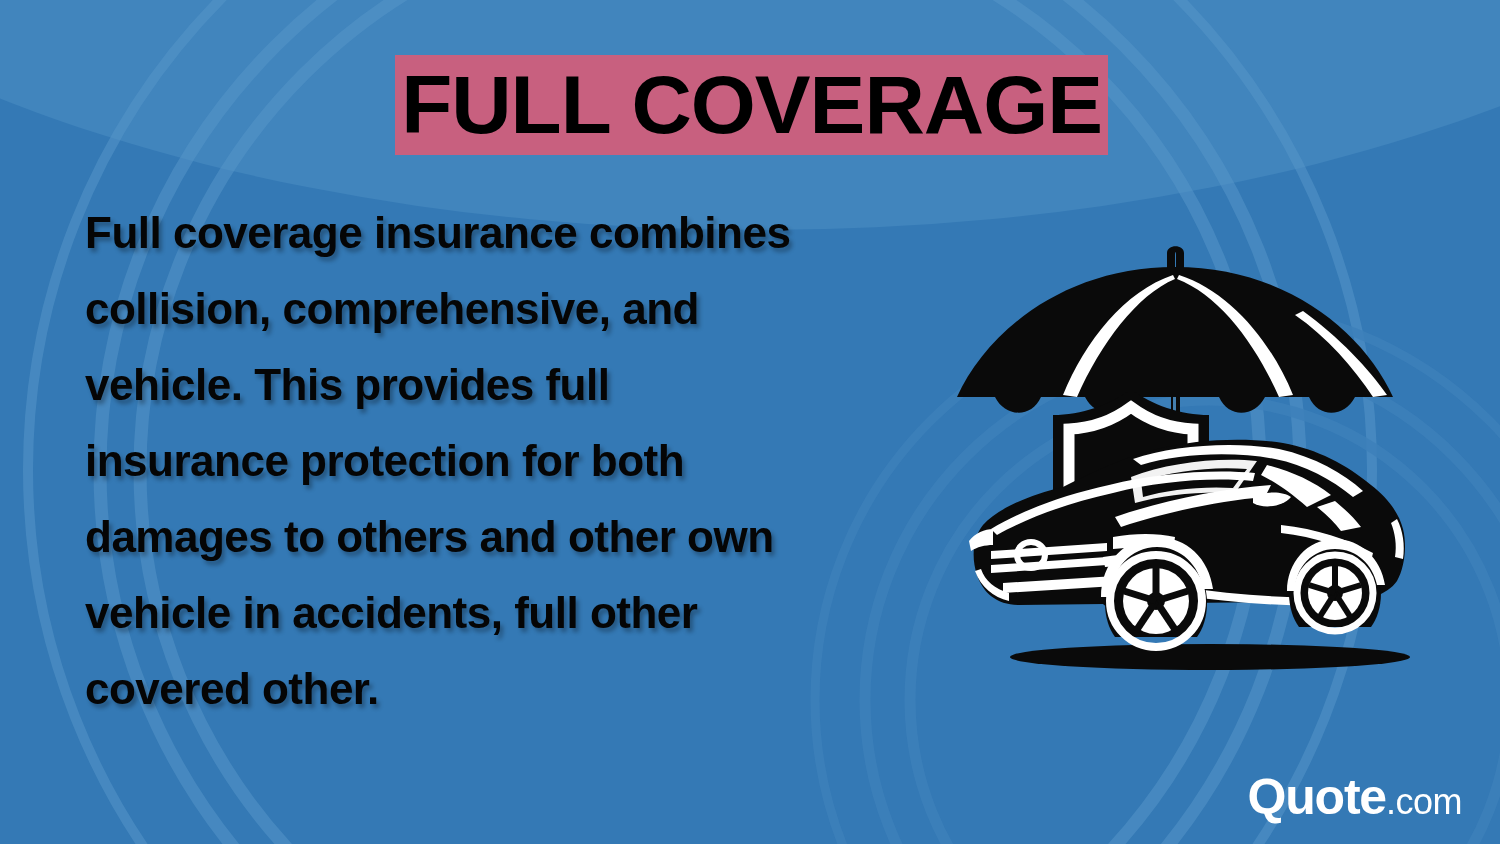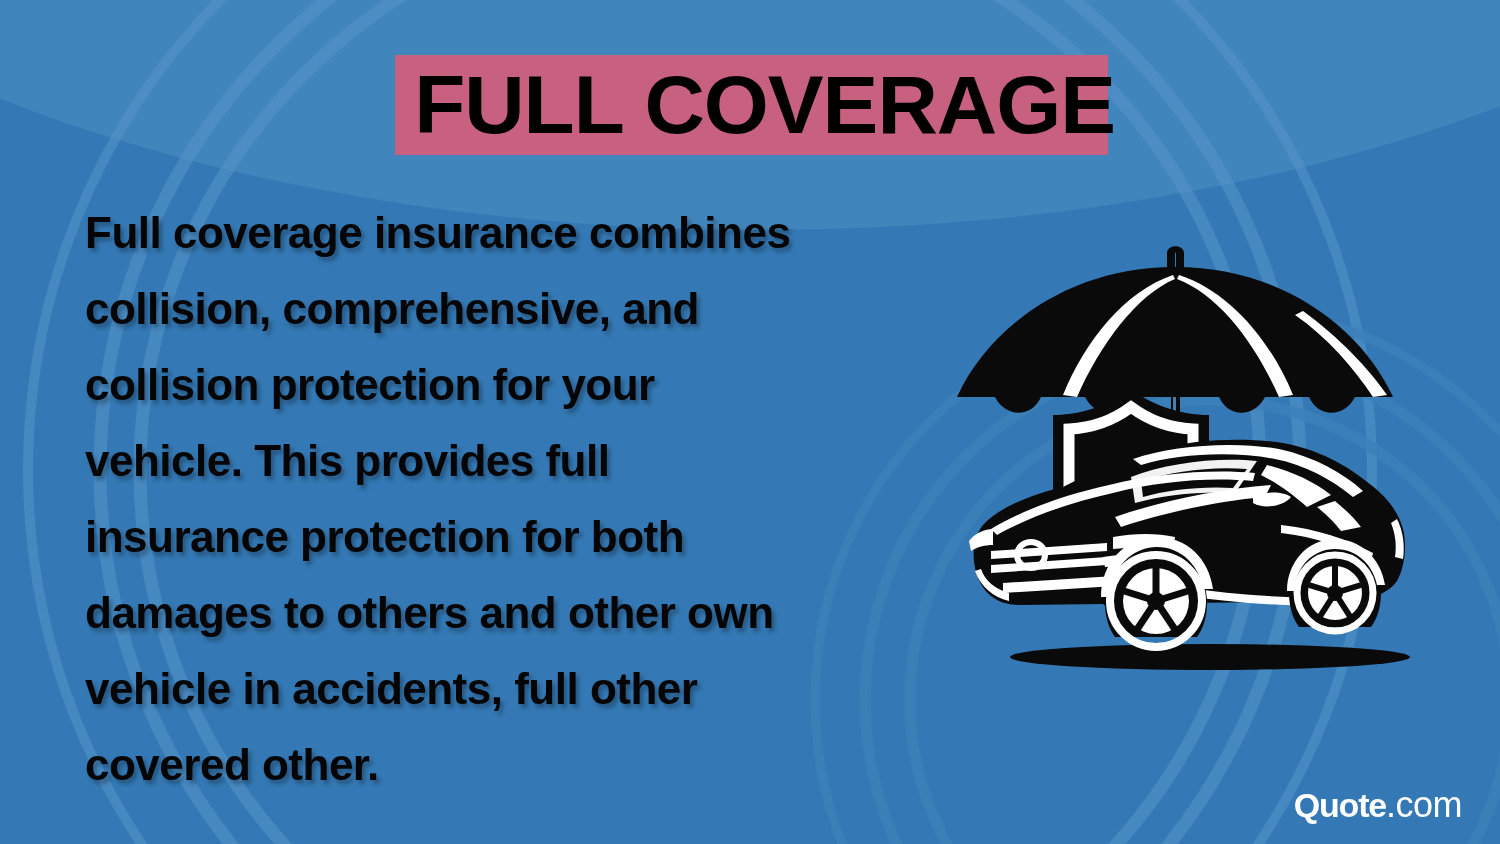--- a/index.html
+++ b/index.html
@@ -28,21 +28,21 @@
   
   #title-banner {
     position: absolute;
     left: 395px;
     top: 55px;
     width: 713px;
     height: 100px;
     background: #c8607f;
     display: flex;
     align-items: center;
-    justify-content: flex-end;
+    justify-content: center;
   }
   #title-text {
     font-family: "Liberation Sans Narrow", "Liberation Sans", sans-serif;
     font-weight: bold;
     font-size: 82px;
     line-height: 82px;
     letter-spacing: -1px;
     color: #000000;
     white-space: nowrap;
     transform: scaleX(1.02);
@@ -82,21 +82,21 @@
     right: 38px;
     bottom: 18px;
     color: #ffffff;
     white-space: nowrap;
     display: flex;
     align-items: baseline;
   }
   #logo-quote {
     font-family: "Liberation Sans", sans-serif;
     font-weight: bold;
-    font-size: 34px;
+    font-size: 50px;
     letter-spacing: -1.2px;
   }
   #logo-com {
     font-family: "Liberation Sans", sans-serif;
     font-weight: 400;
     font-size: 36px;
     letter-spacing: -0.5px;
   }
 </style>
 </head>
@@ -128,21 +128,20 @@
     </g>
   </svg>
 
   <div id="title-banner">
     <div id="title-text">FULL COVERAGE</div>
   </div>
 
   <div id="body-copy">
     <div class="body-line">Full coverage insurance combines</div>
     <div class="body-line">collision, comprehensive, and</div>
-    <div class="body-line">collision protection for your</div>
     <div class="body-line">vehicle. This provides full</div>
     <div class="body-line">insurance protection for both</div>
     <div class="body-line">damages to others and other own</div>
     <div class="body-line">vehicle in accidents, full other</div>
     <div class="body-line">covered other.</div>
   </div>
 
   <svg id="illustration" viewBox="0 0 500 440">
 
     <rect x="236" y="105" width="9" height="215" fill="#0a0a0a"></rect>

